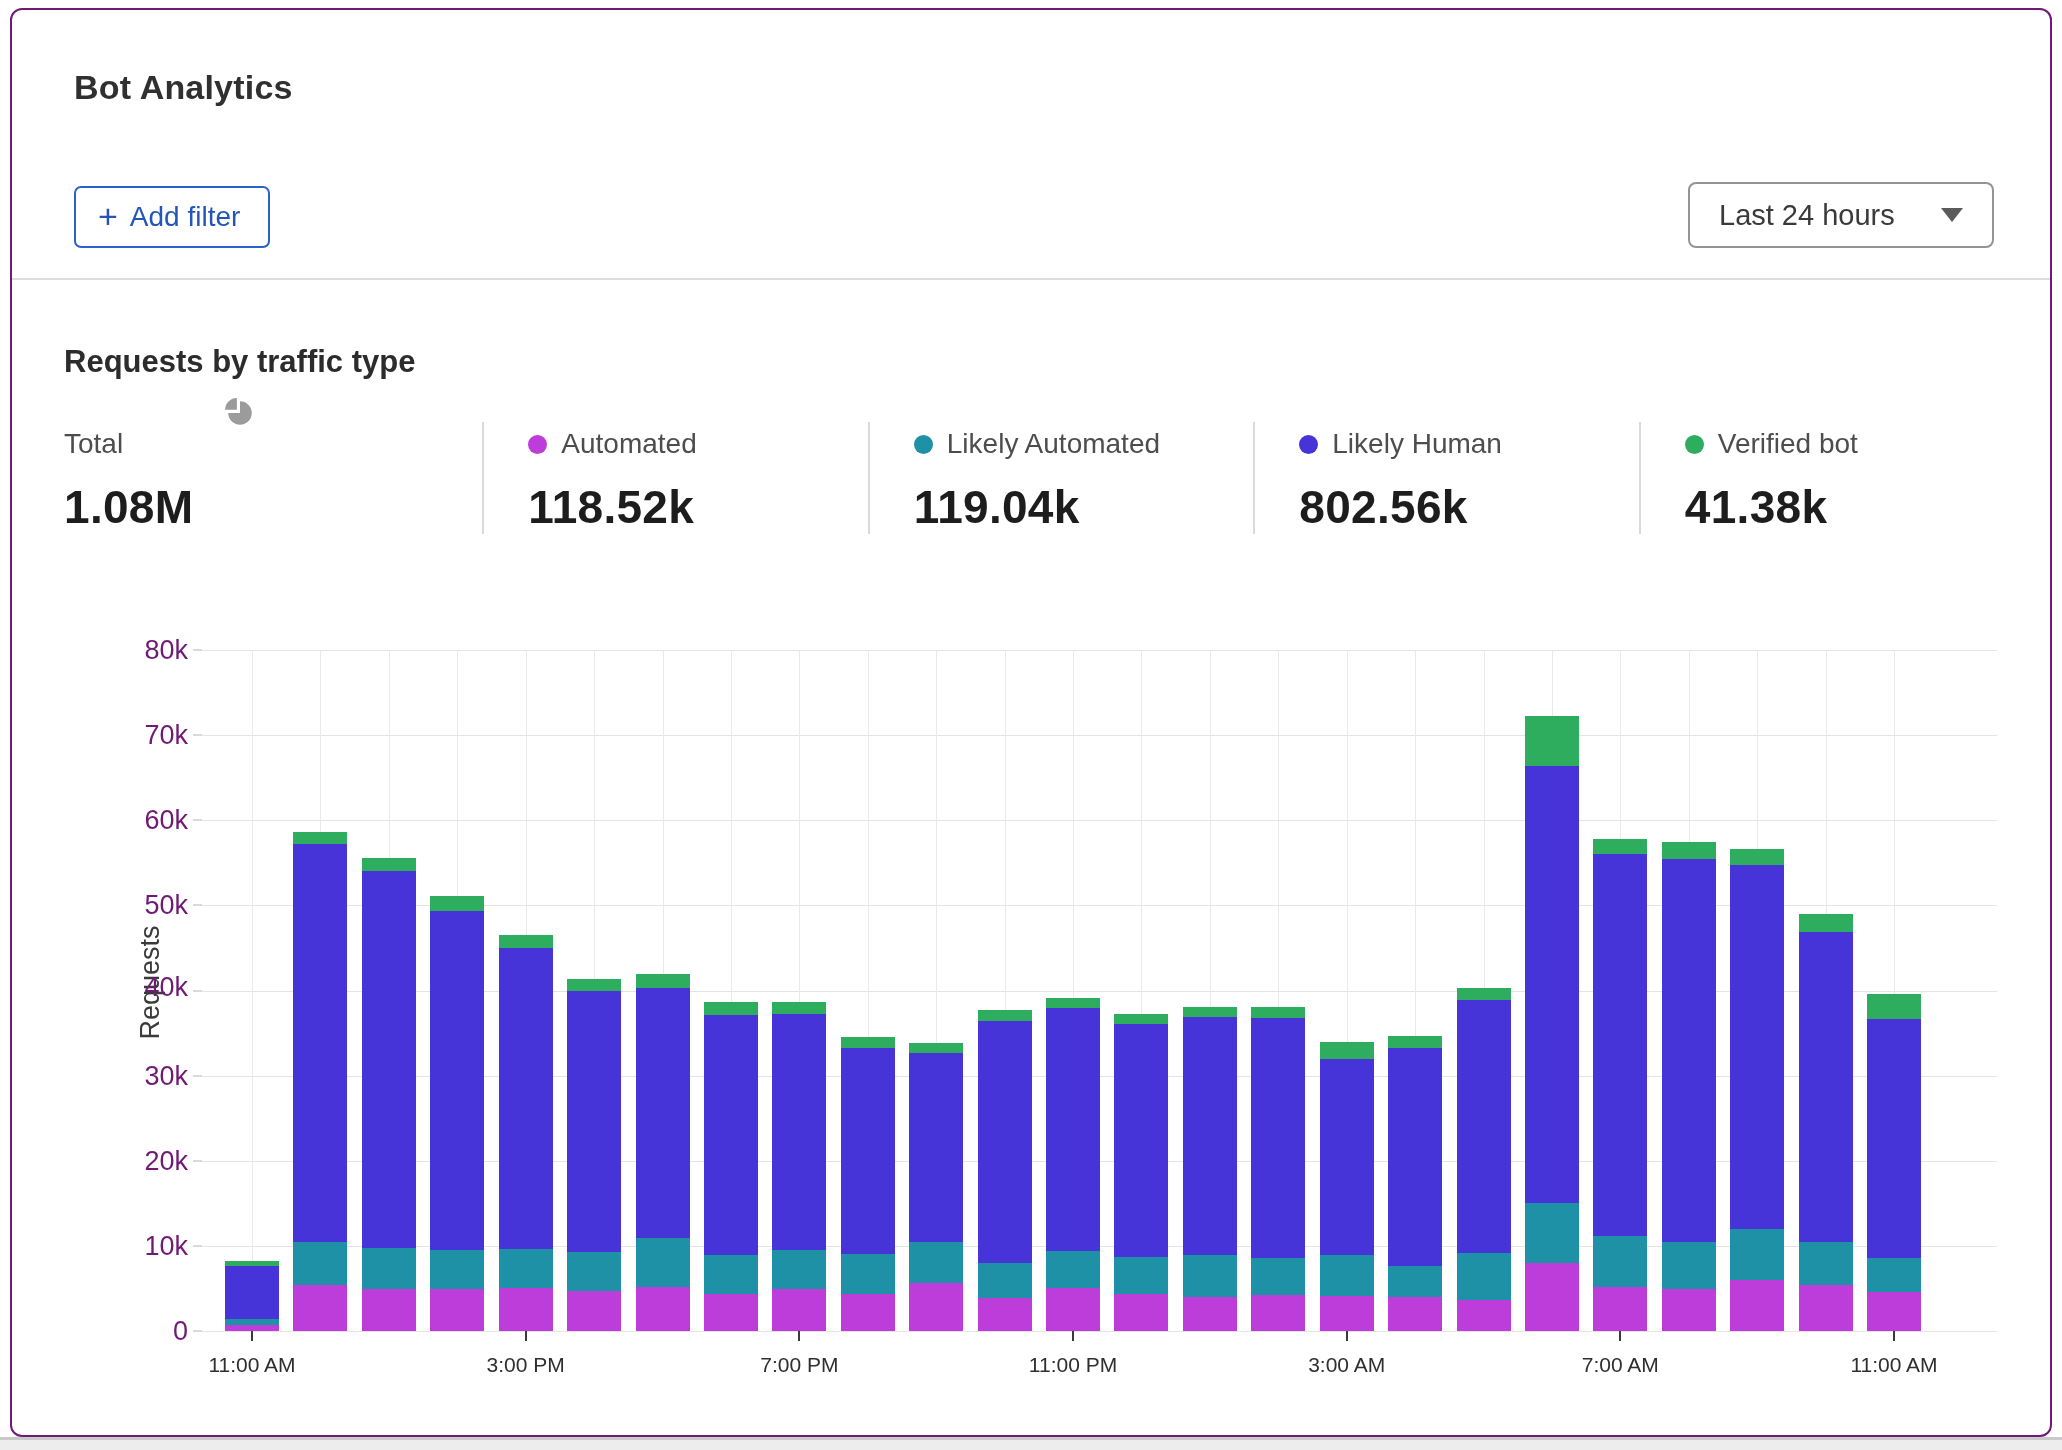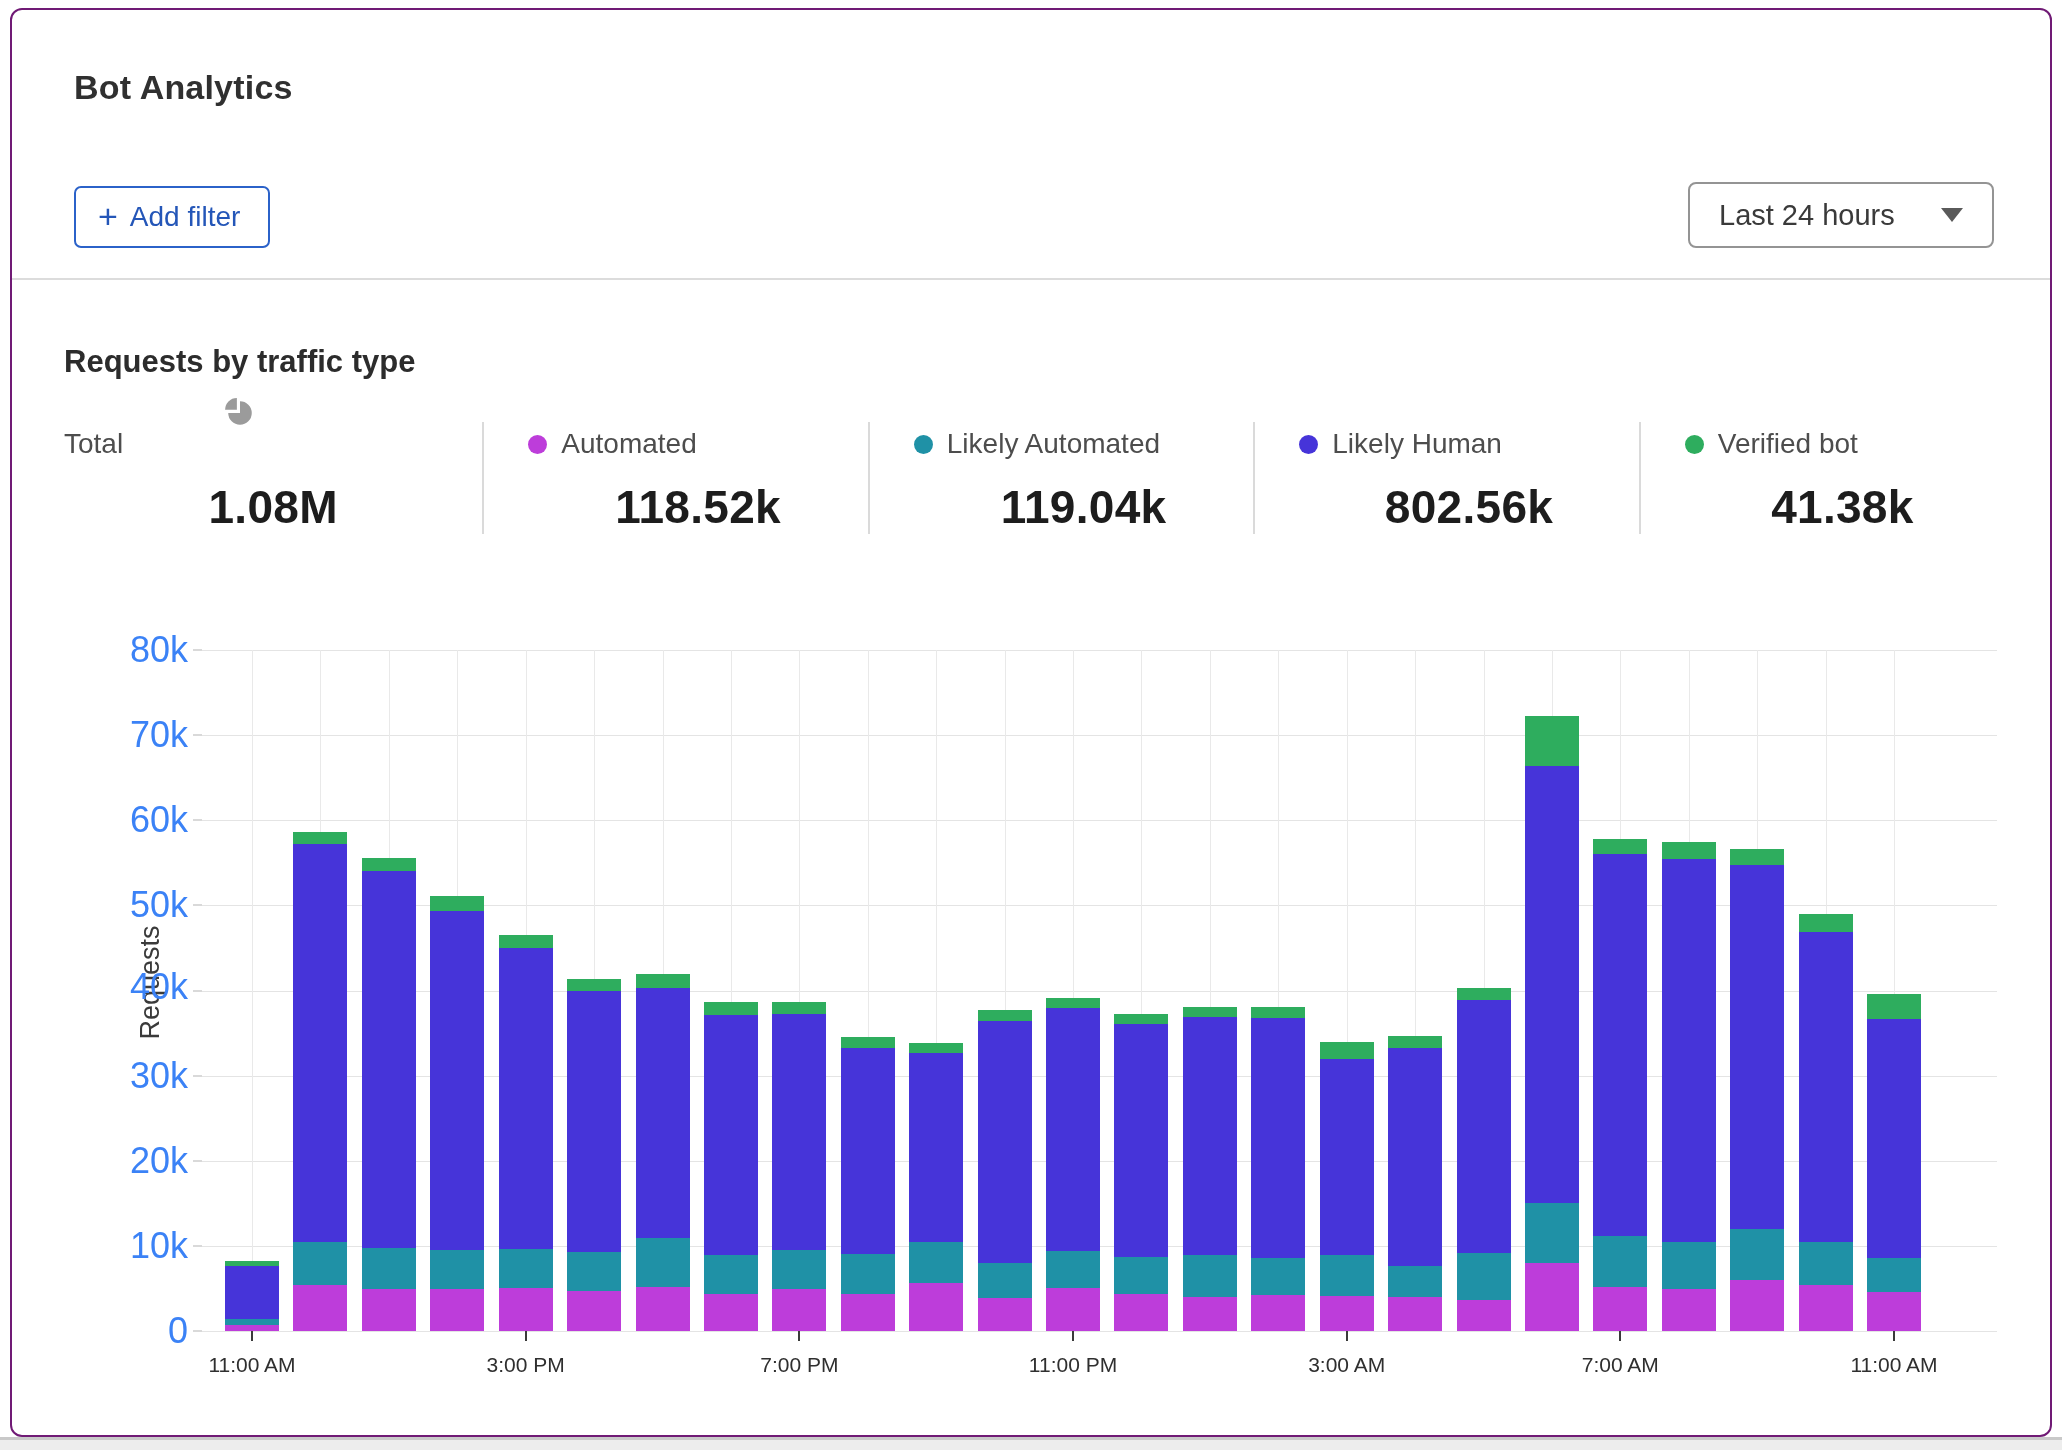--- a/index.html
+++ b/index.html
@@ -25,32 +25,32 @@
     font-size:29px; color:#3a3a3a; cursor:pointer; background:#fff; }
   .caret { width:0; height:0; border-left:11px solid transparent; border-right:11px solid transparent;
     border-top:14px solid #5a5a5a; }
 
   
   .card-body { position:relative; height:1155px; }
   .section-title-row { position:absolute; left:52px; top:64px; display:flex; align-items:center; gap:16px;flex-direction:column; }
   .section-title { font-size:31px; font-weight:700; color:#2c2c2c; }
 
   .stats-row { position:absolute; left:52px; top:142px; right:50px; display:flex; }
-  .stat { padding-top:6px;text-align:center; }
+  .stat { padding-top:6px; }
   .stat + .stat { border-left:2px solid #dadada; padding-left:44px; }
   .stat-label { display:flex; align-items:center; gap:14px; font-size:28px; color:#4d4d4d; }
   .stat-dot { width:19px; height:19px; border-radius:50%; flex:0 0 auto; }
   .stat-value { margin-top:20px; font-size:46px; font-weight:650; color:#1d1d1d; letter-spacing:.3px; }
 
   
   .plot { position:absolute; left:190px; top:370px; width:1795px; height:681px; }
   .gridline-h { position:absolute; left:0; width:100%; height:0; border-top:1.5px solid #e4e4e4; }
   .gridline-v { position:absolute; top:0; height:100%; width:0; border-left:1.5px solid #e9e9e9; }
   .ytick-label { position:absolute; right:calc(100% + 14px); transform:translateY(-50%);
-    font-size:36px; color:#3b82f6; white-space:nowrap; }
+    font-size:27px; color:#701a75; white-space:nowrap; }
   .ytick-mark { position:absolute; right:100%; width:9px; height:2px; background:#d9d9d9; }
   .bar { position:absolute; bottom:0; display:flex; flex-direction:column-reverse; }
   .seg { width:100%; }
   .xtick-mark { position:absolute; top:681px; width:2px; height:10px; background:#3a3a3a; }
   .xtick-label { position:absolute; top:703px; transform:translateX(-50%); font-size:21px; color:#2f2f2f; white-space:nowrap; }
   .ylabel { position:absolute; left:-152px; top:50%; transform:rotate(-90deg) translateX(12%); transform-origin:center;
     font-size:27px; color:#3a3a3a; width:200px; text-align:center; }
   .xlabel { position:absolute; top:752px; left:0; width:100%; text-align:center; font-size:26px; color:#3a3a3a; }
 
   .bottom-strip { position:absolute; left:0; top:1437px; width:100%; height:13px;

